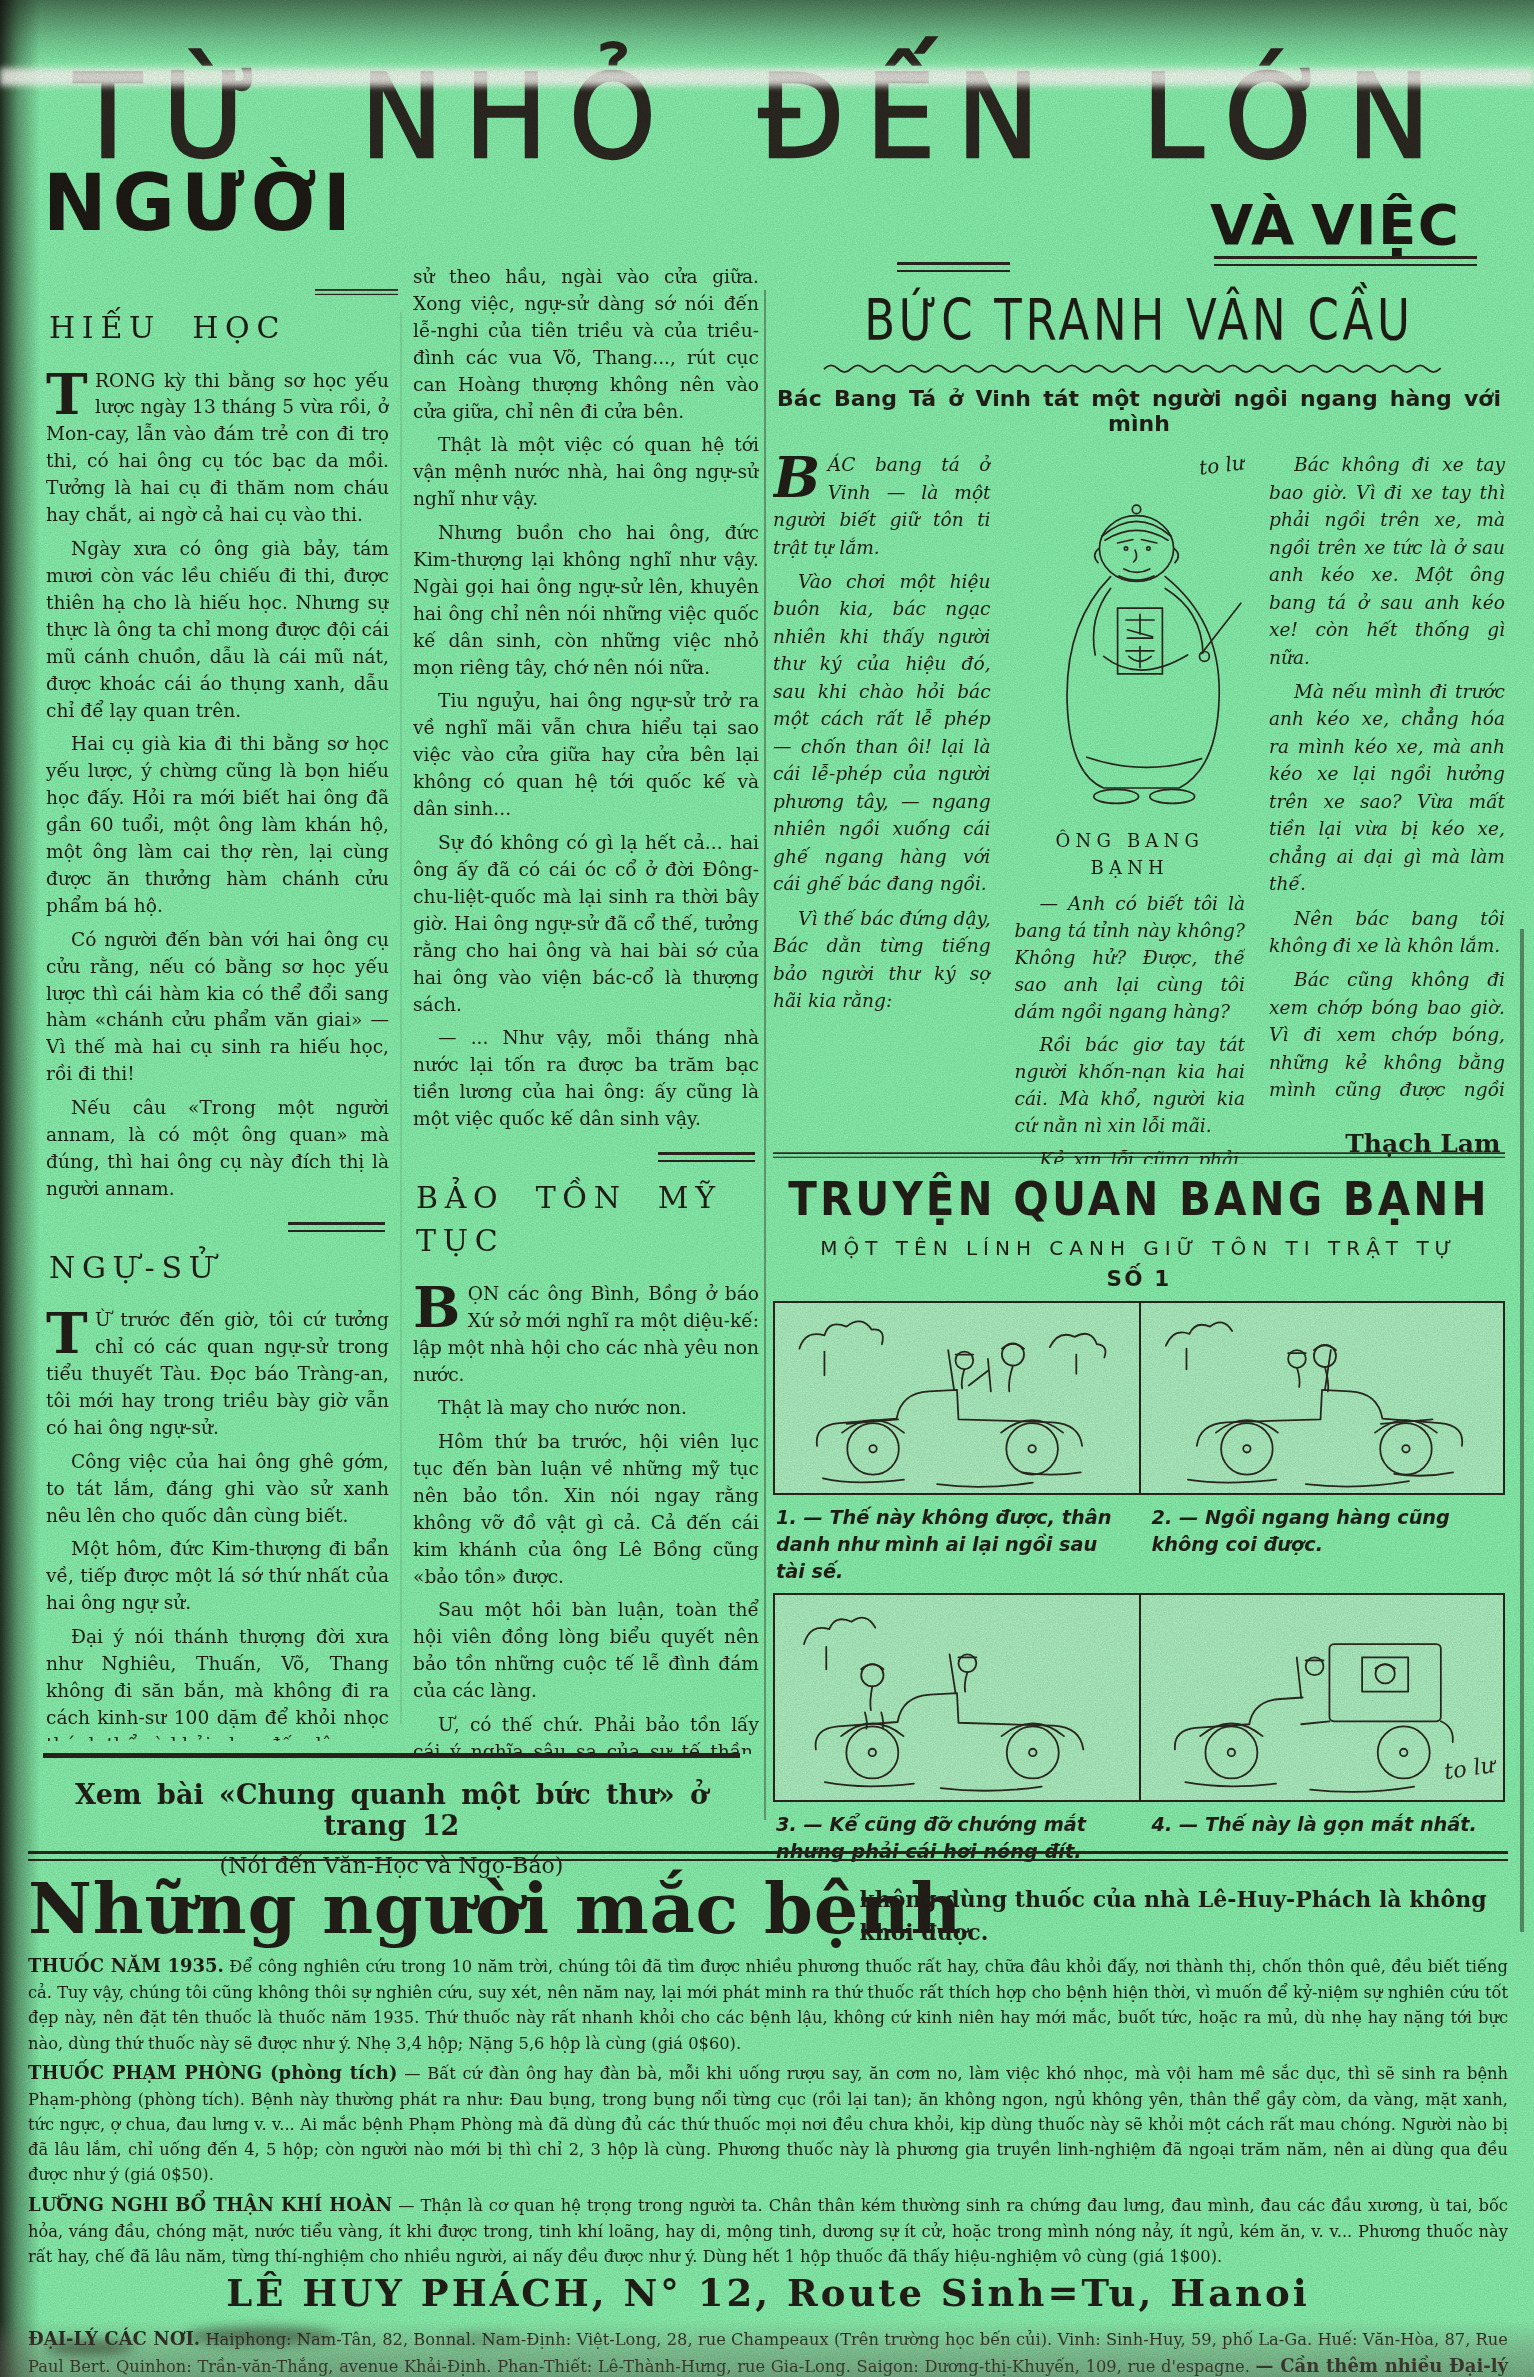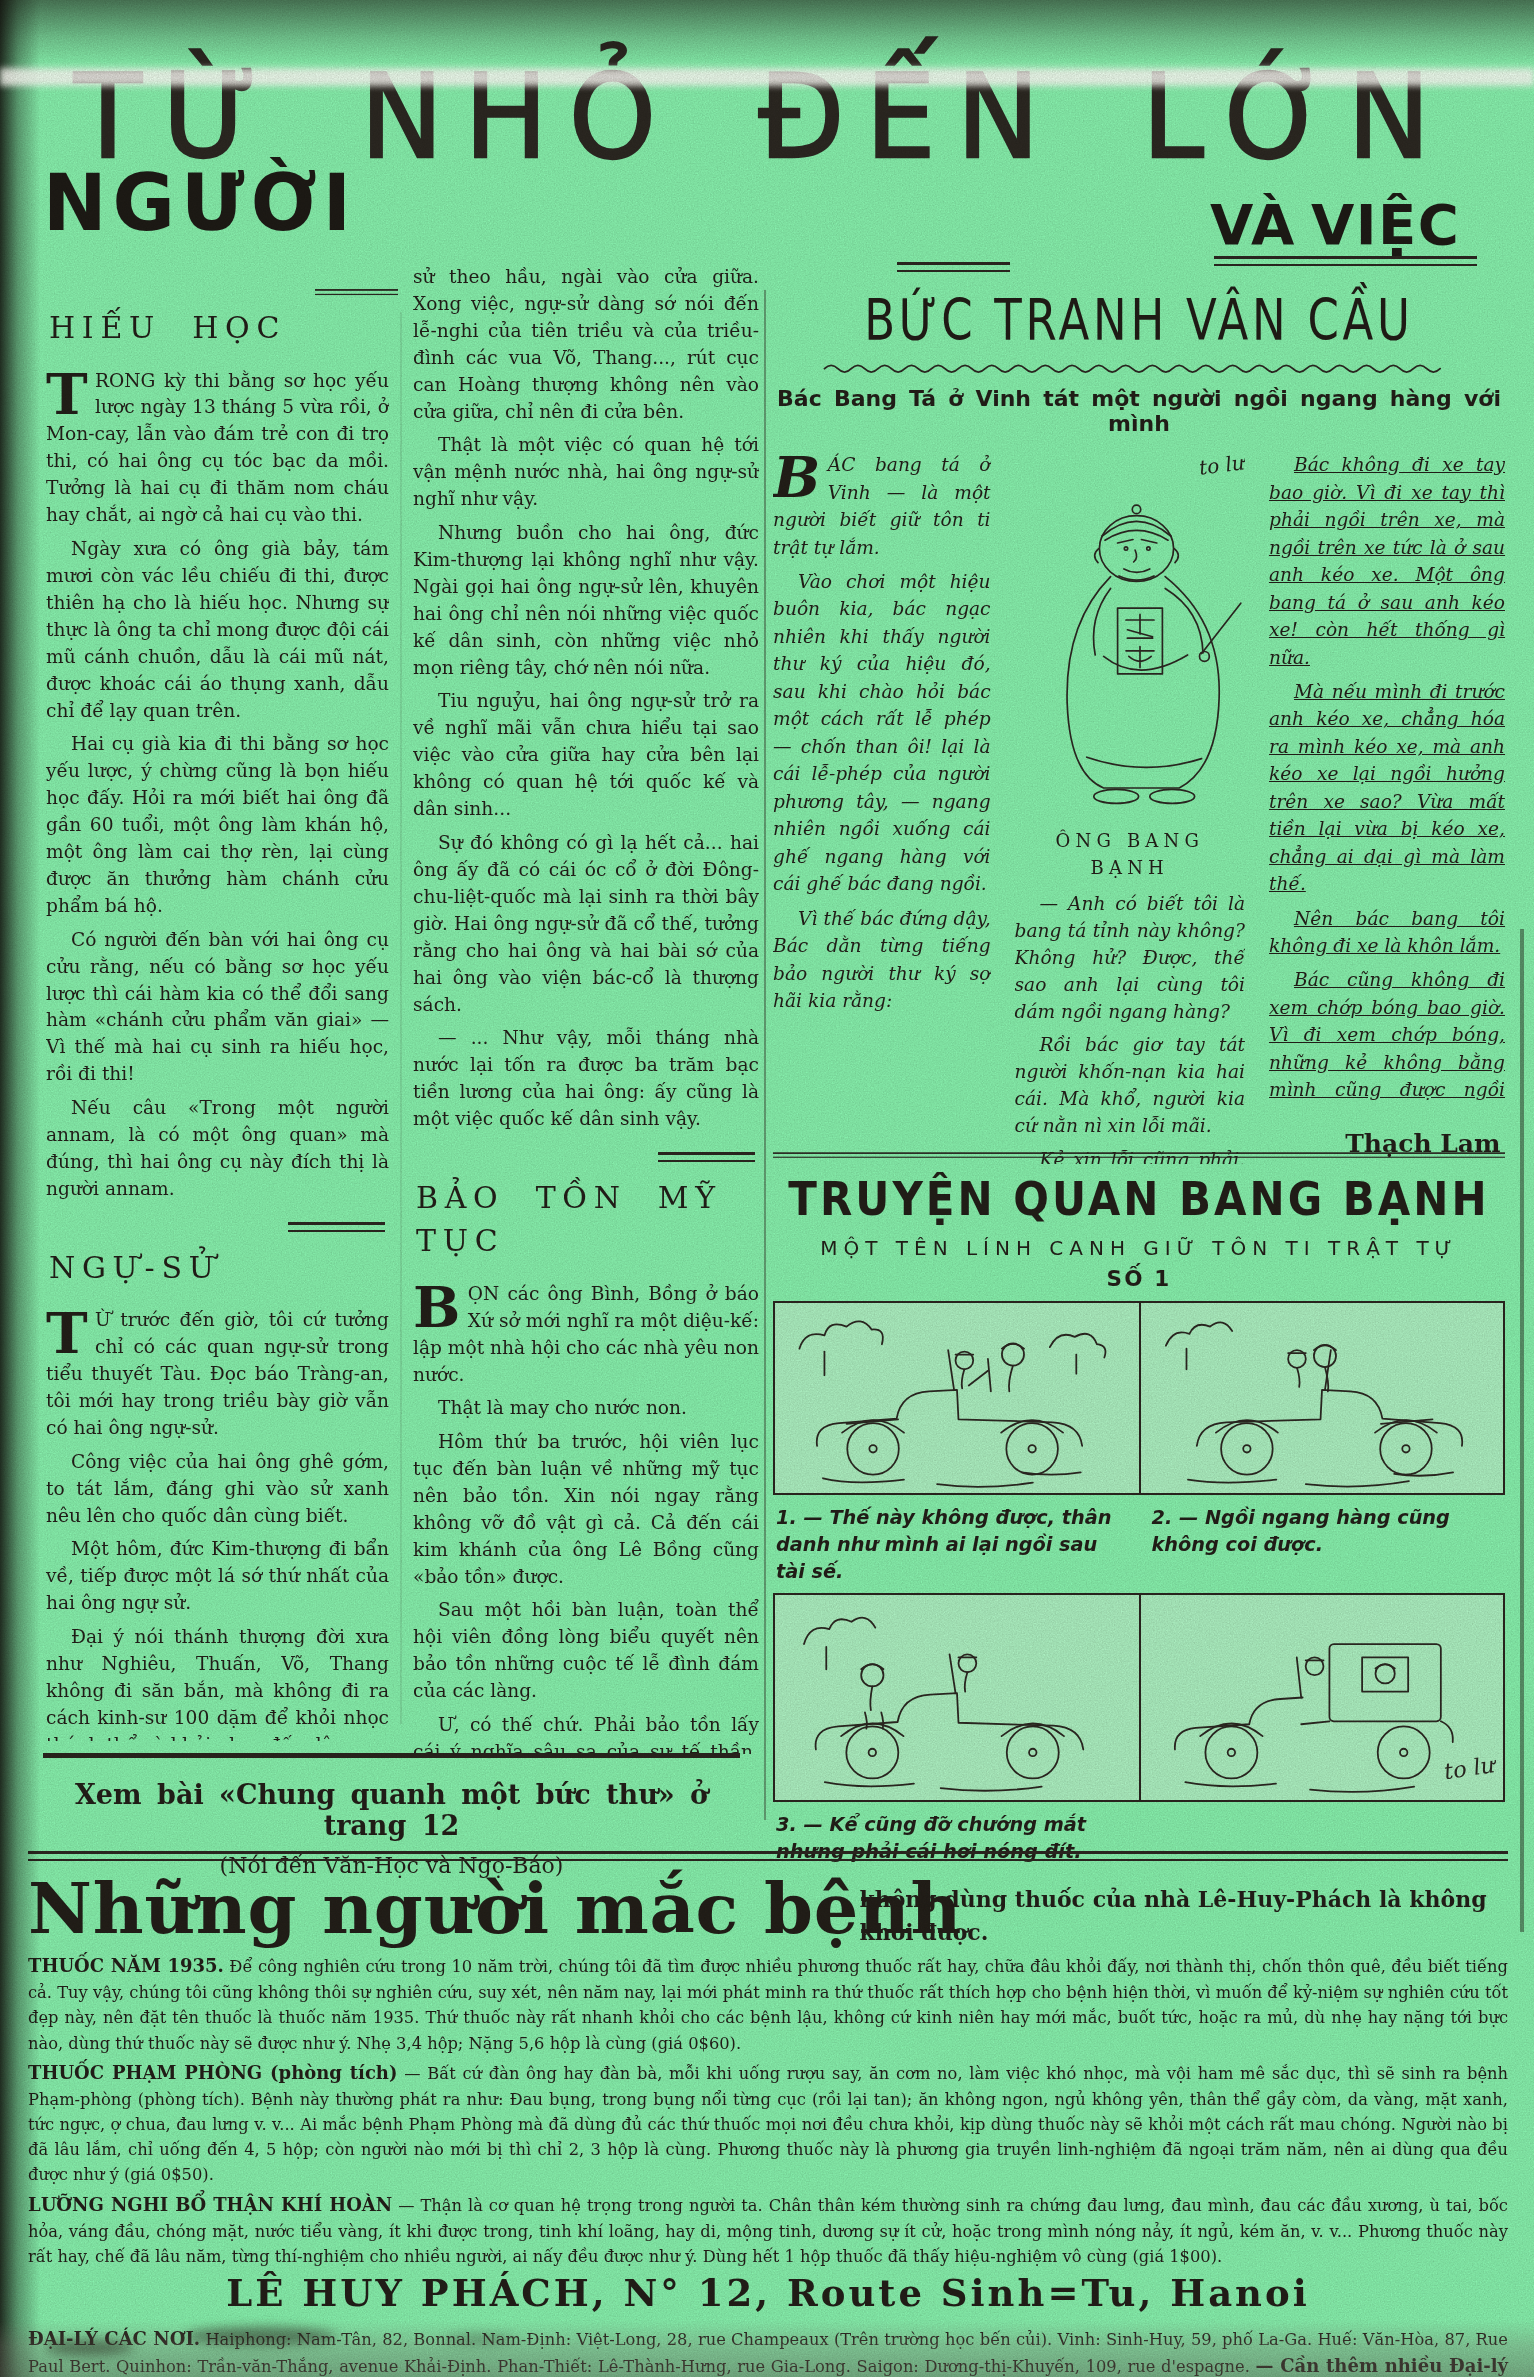--- a/index.html
+++ b/index.html
@@ -43,21 +43,21 @@
   .rt-title{font-family:"DejaVu Sans",sans-serif;font-size:45px;letter-spacing:3.7px;text-align:center;
      transform:scaleY(1.25);transform-origin:top;margin:0;font-weight:400;color:#201c16;}
   .rt-squig{display:block;margin:22px auto 0;}
   .rt-subtitle{font-family:"DejaVu Sans",sans-serif;font-weight:bold;font-size:22px;text-align:center;
      margin-top:12px;word-spacing:4.5px;}
   .rt-body{display:flex;gap:24px;margin-top:15px;height:713px;}
   .rt-c{width:236px;overflow:hidden;font-style:italic;font-size:18.6px;line-height:1.48;}
   .rt-c2{width:250px;font-style:italic;font-size:18.6px;line-height:1.45;overflow:hidden;}
   .cartoon-cap{font-size:18px;letter-spacing:5.2px;text-align:center;font-style:normal;margin:4.5px 0 10.4px;}
   .handsig{font-style:italic;font-size:20px;transform:rotate(-7deg);display:inline-block;}
-  .rt-c3wrap{position:relative;width:236px;height:713px;text-decoration:underline;}
+  .rt-c3wrap{position:relative;width:236px;height:713px;}
   .rt-c3wrap .rt-c{height:654px;width:236px;}
   .sig-big{position:absolute;right:4.5px;bottom:6px;font-weight:bold;font-size:25px;font-style:normal;}
   
   #comic{position:absolute;left:773px;top:1150px;width:732px;z-index:2;}
   .comic-title{font-family:"DejaVu Sans",sans-serif;font-weight:bold;font-size:42px;text-align:center;
      letter-spacing:3px;transform:scaleY(1.12);transform-origin:top;margin:10.4px 0 0;}
   .comic-sub{font-family:"DejaVu Sans",sans-serif;font-size:20px;letter-spacing:6px;text-align:center;margin-top:16.3px;}
   .comic-num{font-family:"DejaVu Sans",sans-serif;font-weight:bold;font-size:21.5px;text-align:center;
      letter-spacing:2.2px;margin-top:6px;}
   .prow{display:grid;grid-template-columns:1fr 1fr;border:2.2px solid #2a251f;margin-top:10.4px;}
@@ -311,20 +311,21 @@
               <path d="M314 99 q13 -11 26 0"></path>
             <path d="M252 170 l-38 4 M402 170 q18 8 16 28"></path>
             <path d="M58 252 q52 10 122 2 M226 262 q70 8 140 -4"></path>
             <text x="408" y="248" font-size="30" font-style="italic" fill="#2b2721" stroke="none" transform="rotate(-8 408 248)">to lư</text>
           </g>
         </svg>
       </div>
     </div>
     <div class="caps">
       <div>3. — Kể cũng đỡ chướng mắt nhưng phải cái hơi nóng đít.</div>
+      <div>4. — Thế này là gọn mắt nhất.</div>
     </div>
   </div>
 
   <div id="notice">
     <div class="notice1">Xem bài «Chung quanh một bức thư» ở trang 12</div>
     <div class="notice2">(Nói đến Văn-Học và Ngọ-Báo)</div>
   </div>
 
   <div id="ad">
     <div class="dbl"></div>

